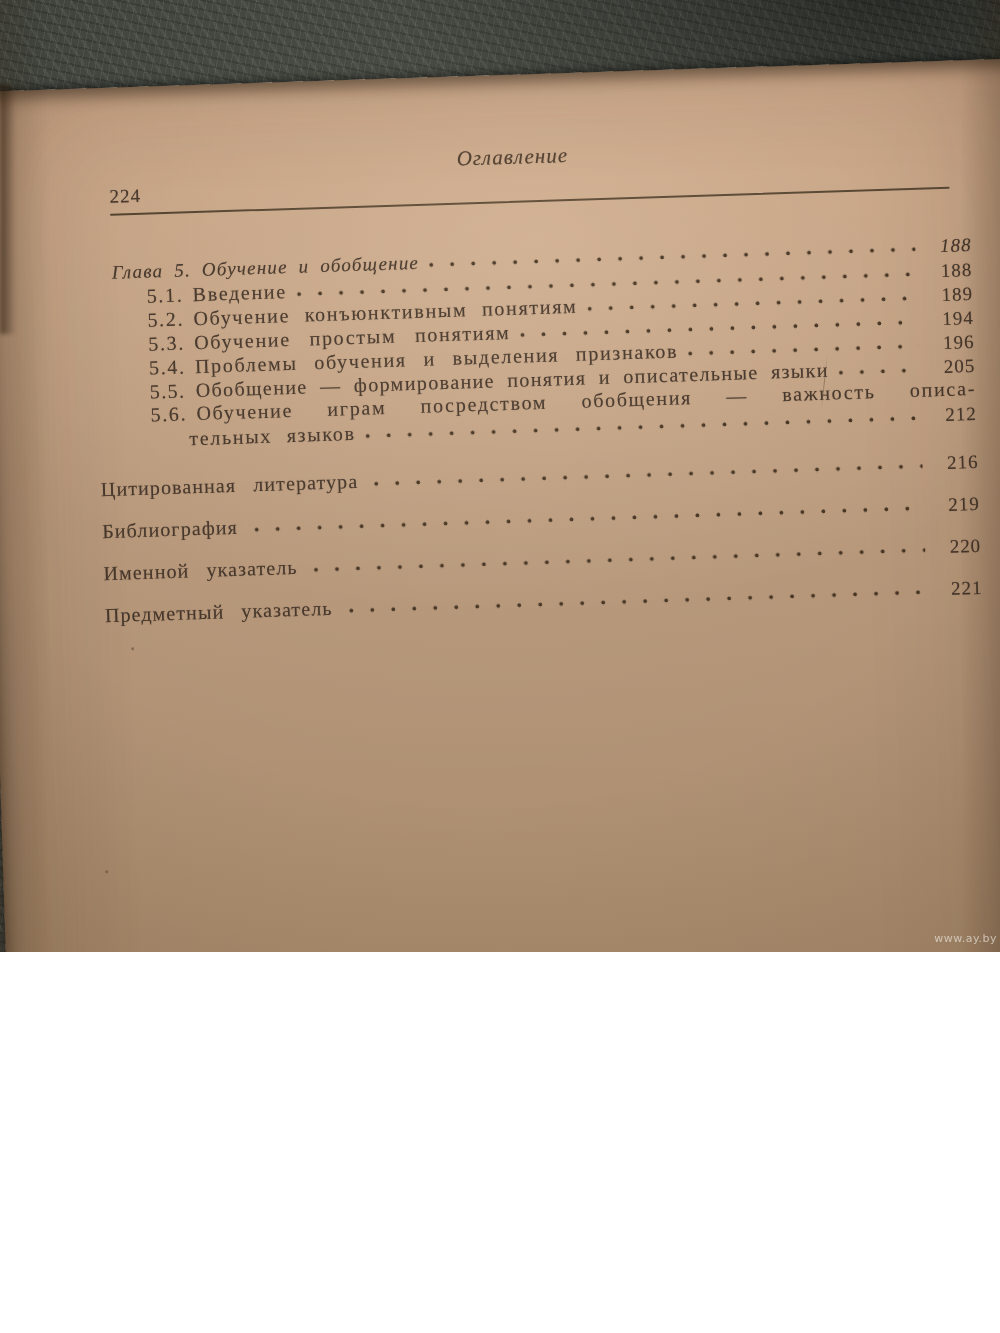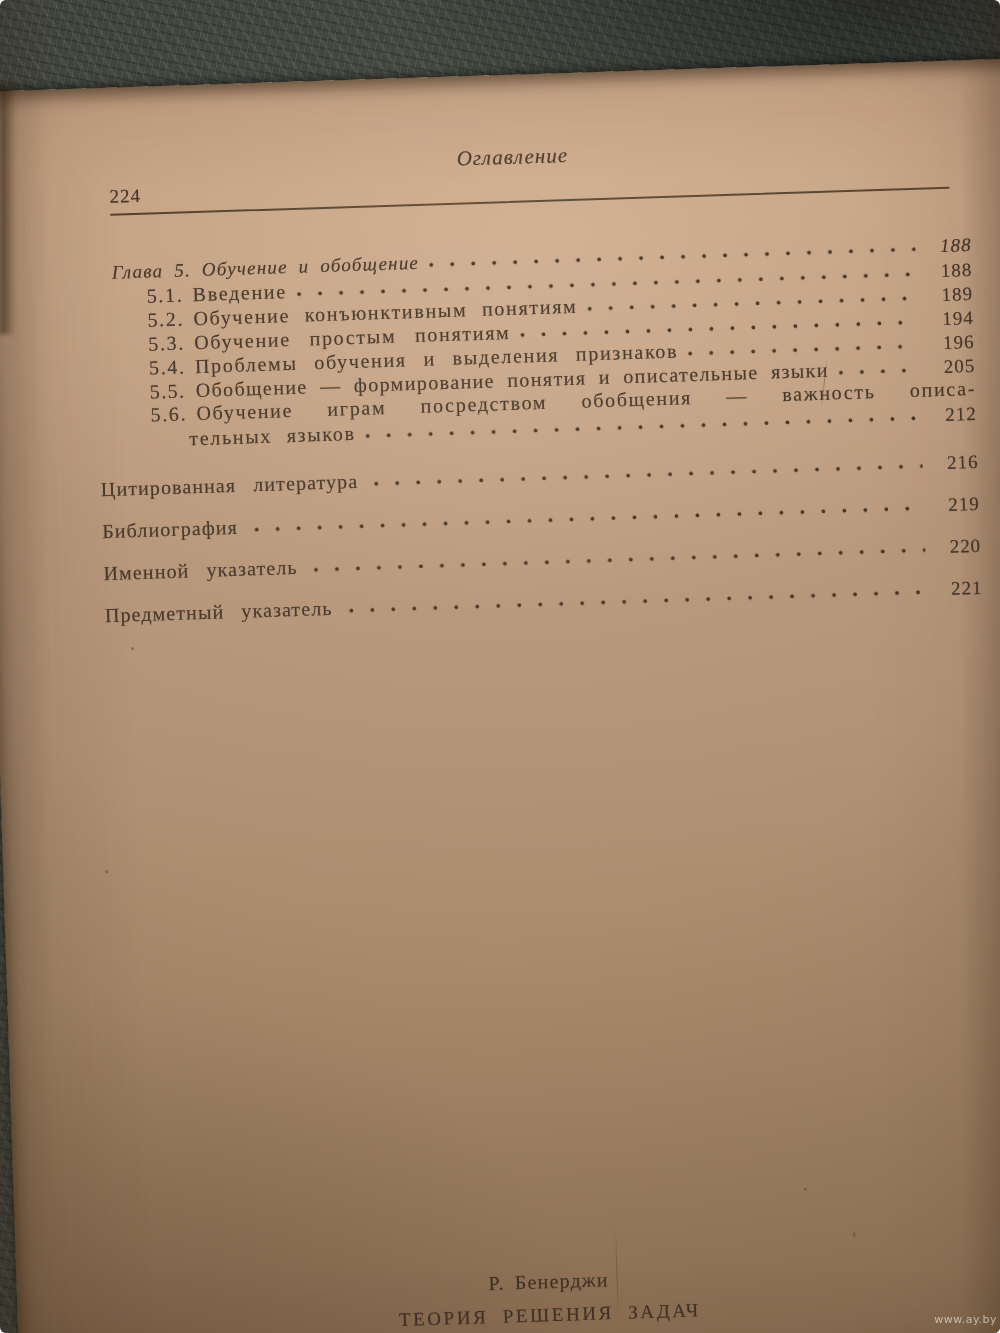--- a/index.html
+++ b/index.html
@@ -1,25 +1,24 @@
 <!DOCTYPE html>
 <html><head>
 <meta charset="utf-8">
 <style>
   html,body{margin:0;padding:0;}
   #photo{
-    position:relative;width:1000px;height:1333px;overflow:hidden;
+    position:relative;width:1000px;height:952px;overflow:hidden;
     background-color:#41453e;
     background-image:
       radial-gradient(ellipse 700px 260px at 88% 0%, rgba(0,0,0,.38), transparent 70%),
       repeating-linear-gradient(100deg, rgba(138,148,134,.15) 0 1px, transparent 1px 7px),
       repeating-linear-gradient(12deg, rgba(0,0,0,.16) 0 2px, transparent 2px 9px),
       repeating-linear-gradient(57deg, rgba(165,175,158,.09) 0 3px, transparent 3px 12px);
     font-family:"Liberation Serif", serif;
-    border-radius:6px;
   }
   #page{
     position:absolute;left:-22px;top:92px;width:1064px;height:1390px;
     transform:rotate(-1.85deg);transform-origin:0 0;overflow:hidden;
     background-image:
       radial-gradient(ellipse 900px 520px at 52% 12%, rgba(255,226,196,.26), transparent 72%),
       radial-gradient(ellipse 800px 700px at 10% 95%, rgba(52,32,16,.18), transparent 60%),
       linear-gradient(183deg, #c5a082 0%, #bd9c7e 20%, #b29376 46%, #a78969 70%, #9a7c5e 90%, #8f7254 100%);
     box-shadow: inset 0 7px 16px rgba(30,18,8,.55), inset -30px -60px 150px rgba(55,35,18,.26),
                 inset 30px 0 120px rgba(60,40,22,.10), 0 -3px 9px rgba(0,0,0,.5);

